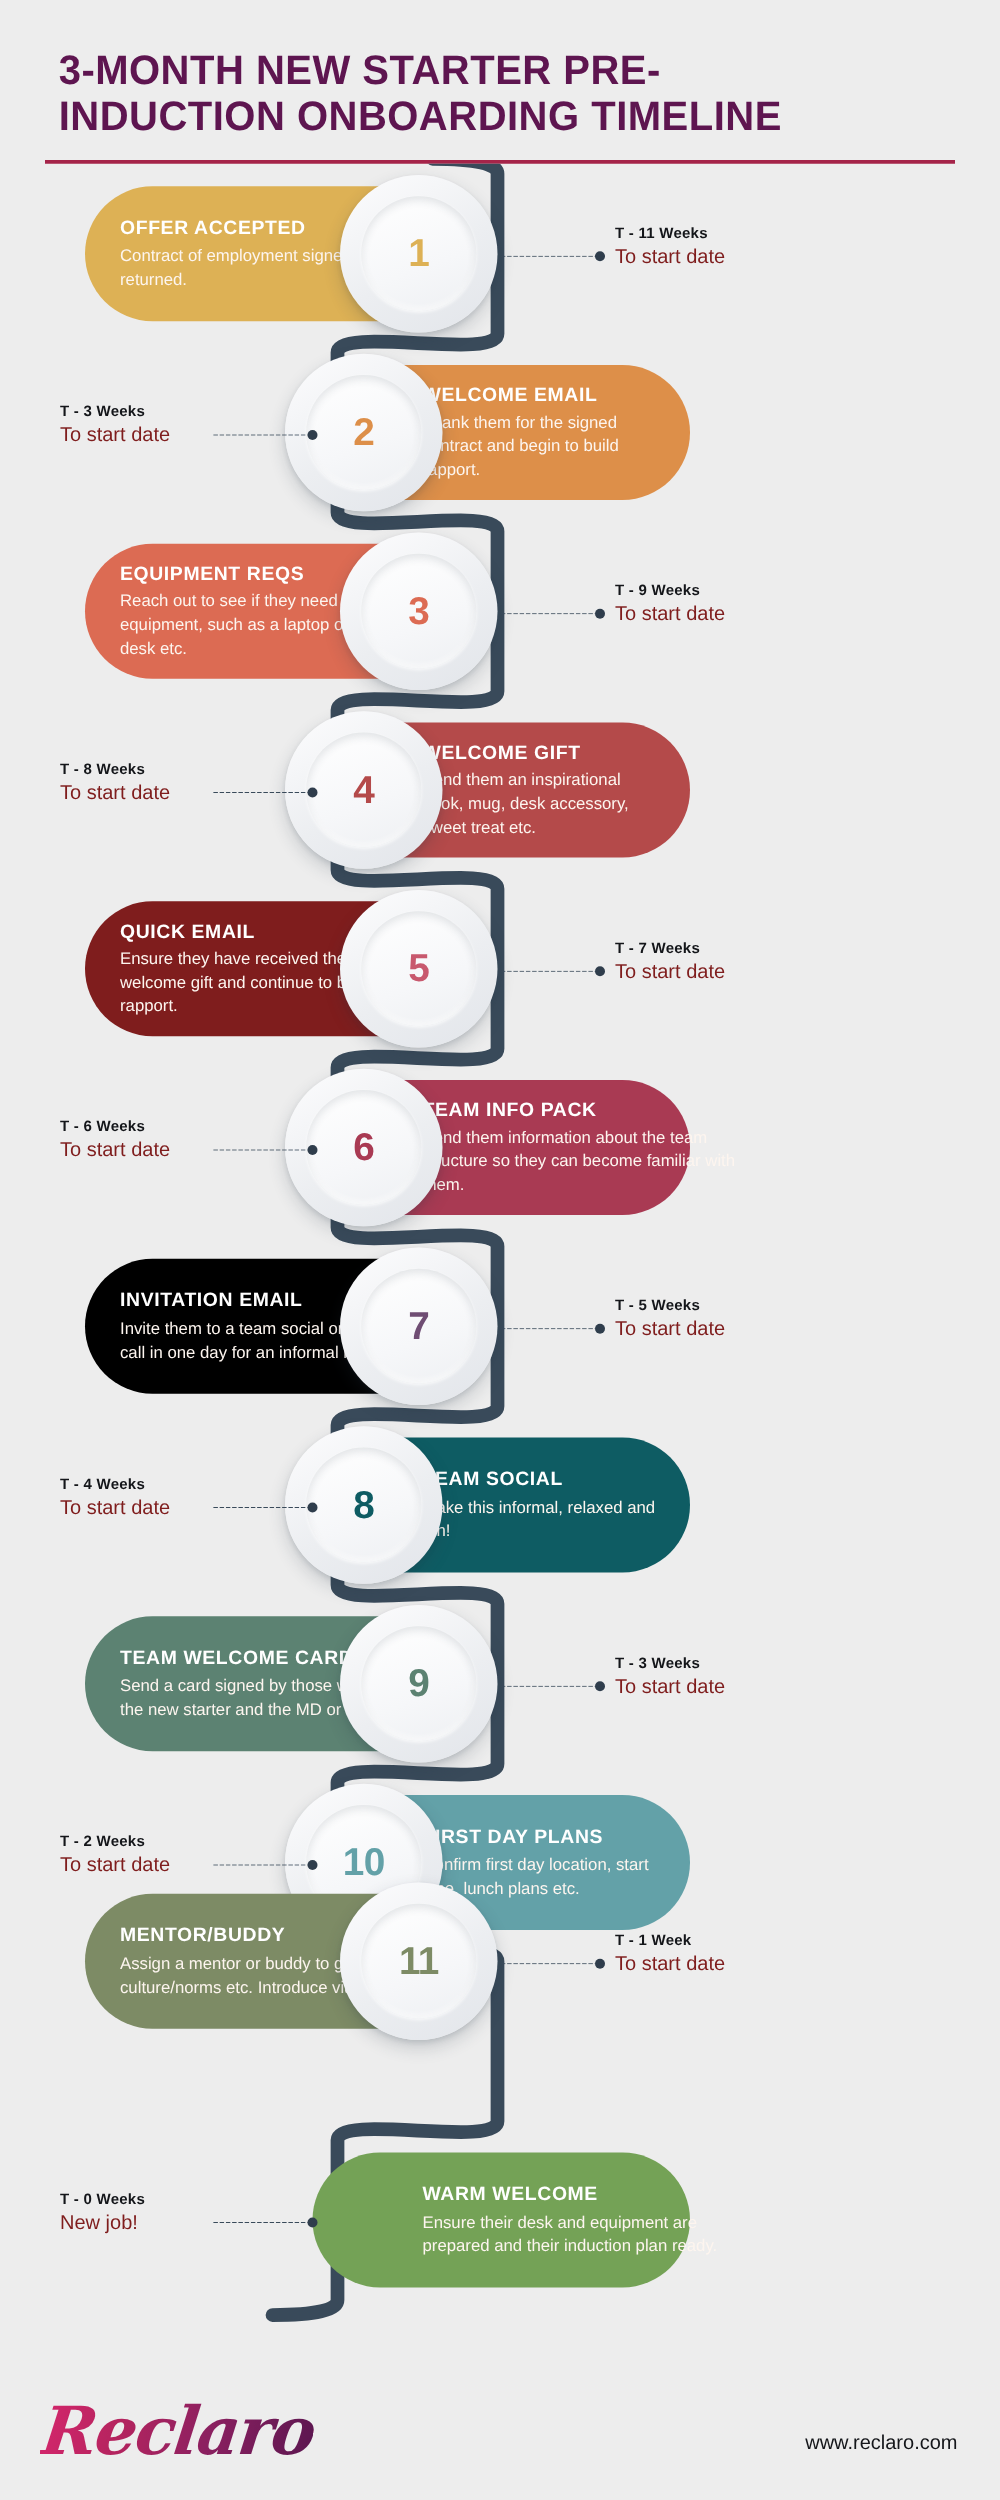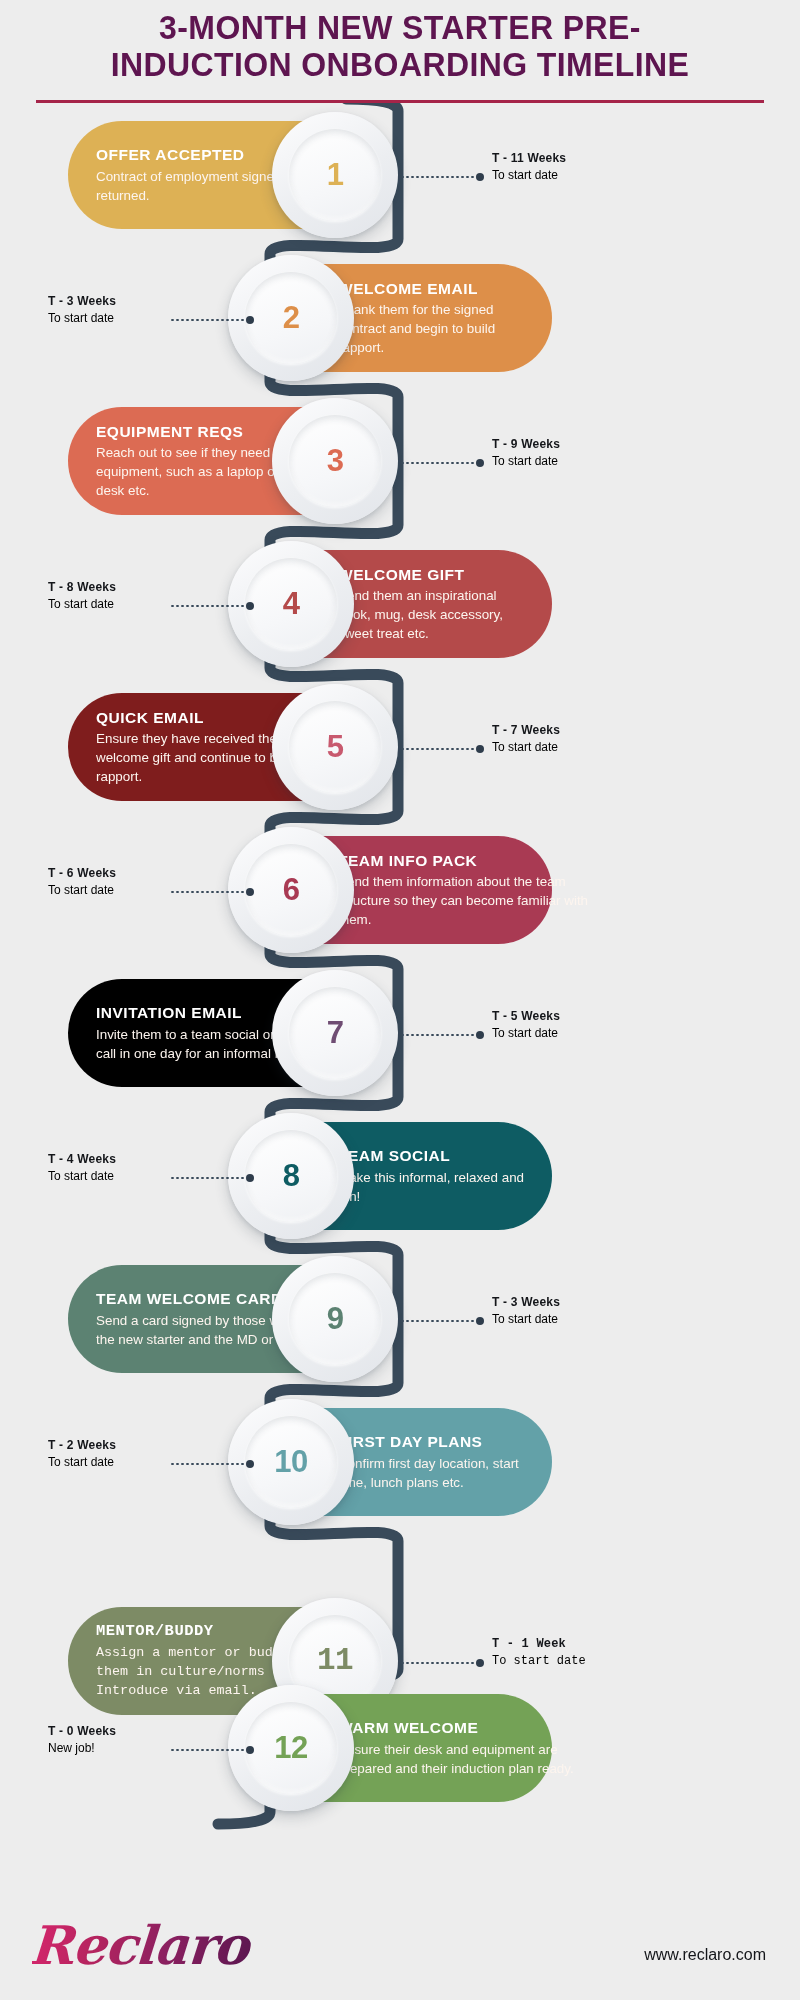--- a/index.html
+++ b/index.html
@@ -9,22 +9,22 @@
     width: 800px;
     height: 2000px;
     background: #ededed;
     font-family: "Liberation Sans", sans-serif;
     overflow: hidden;
     position: relative;
   }
 
   
   .header {
-    padding: 10px 36px 0 36px;
-    text-align: center;
+    padding: 38px 36px 0 36px;
+    text-align: left;
   }
   .title {
     font-family: "Liberation Sans", sans-serif;
     font-weight: 700;
     font-size: 33px;
     line-height: 1.12;
     letter-spacing: 0.4px;
     color: #5e1550;
     text-transform: uppercase;
     transform: scaleX(0.97);
@@ -134,22 +134,22 @@
   }
   .weeks-main {
     font-size: 12px;
     font-weight: 700;
     color: #14161a;
     letter-spacing: 0.2px;
     white-space: nowrap;
     line-height: 1.3;
   }
   .weeks-sub {
-    font-size: 12px;
-    color: #000000;
+    font-size: 16px;
+    color: #7f1d1d;
     white-space: nowrap;
     line-height: 1.35;
   }
   .step.side-left  .weeks { left: 492px; text-align: left; }
   .step.side-right .weeks { left: 48px;  text-align: left; }
 
   .connector {
     position: absolute;
     top: 52px;
     height: 9px;
@@ -424,21 +424,21 @@
       </div>
       <div class="connector">
         <span class="dots"></span>
         <span class="dot-end"></span>
       </div>
       <div class="weeks">
         <div class="weeks-main">T - 2 Weeks</div>
         <div class="weeks-sub">To start date</div>
       </div>
     </div>
-    <div class="step side-left" style="top: 1504px; font-family: Liberation Mono, monospace;">
+    <div class="step side-left" style="top: 1384px;">
       <div class="pill left overflow" style="background:#7d8b65">
         <div class="pill-text">
           <div class="pill-title">Mentor/Buddy</div>
           <div class="pill-desc">Assign a mentor or buddy to guide them in culture/norms etc. Introduce via email.</div>
         </div>
       </div>
       <div class="circle-wrap">
         <div class="circle-inner">
           <span class="circle-num" style="color:#7d8b65">11</span>
         </div>
@@ -450,25 +450,20 @@
       <div class="weeks">
         <div class="weeks-main">T - 1 Week</div>
         <div class="weeks-sub">To start date</div>
       </div>
     </div>
     <div class="step side-right" style="top: 1591px;">
       <div class="pill right overflow" style="background:#74a256">
         <div class="pill-text">
           <div class="pill-title">Warm Welcome</div>
           <div class="pill-desc">Ensure their desk and equipment are prepared and their induction plan ready.</div>
-        </div>
-      </div>
-      <div class="circle-wrap">
-        <div class="circle-inner">
-          <span class="circle-num" style="color:#74a256">12</span>
         </div>
       </div>
       <div class="connector">
         <span class="dots"></span>
         <span class="dot-end"></span>
       </div>
       <div class="weeks">
         <div class="weeks-main">T - 0 Weeks</div>
         <div class="weeks-sub">New job!</div>
       </div>

